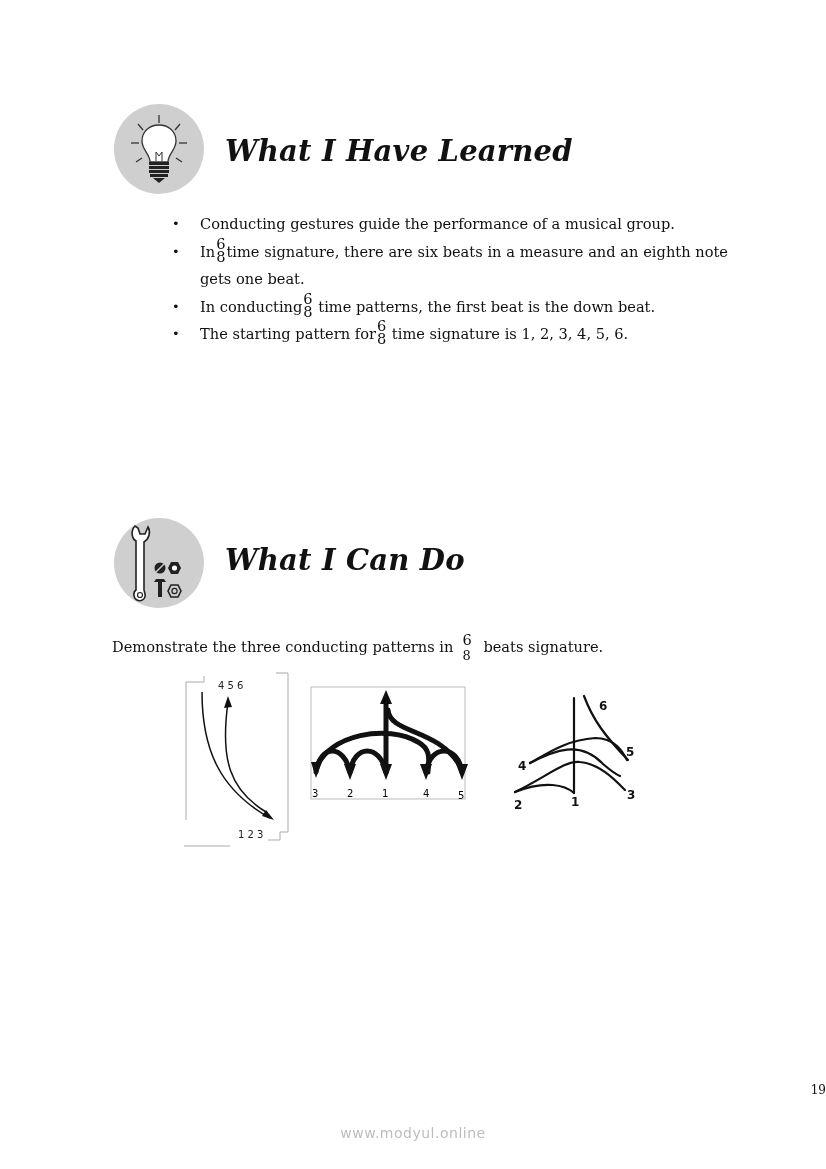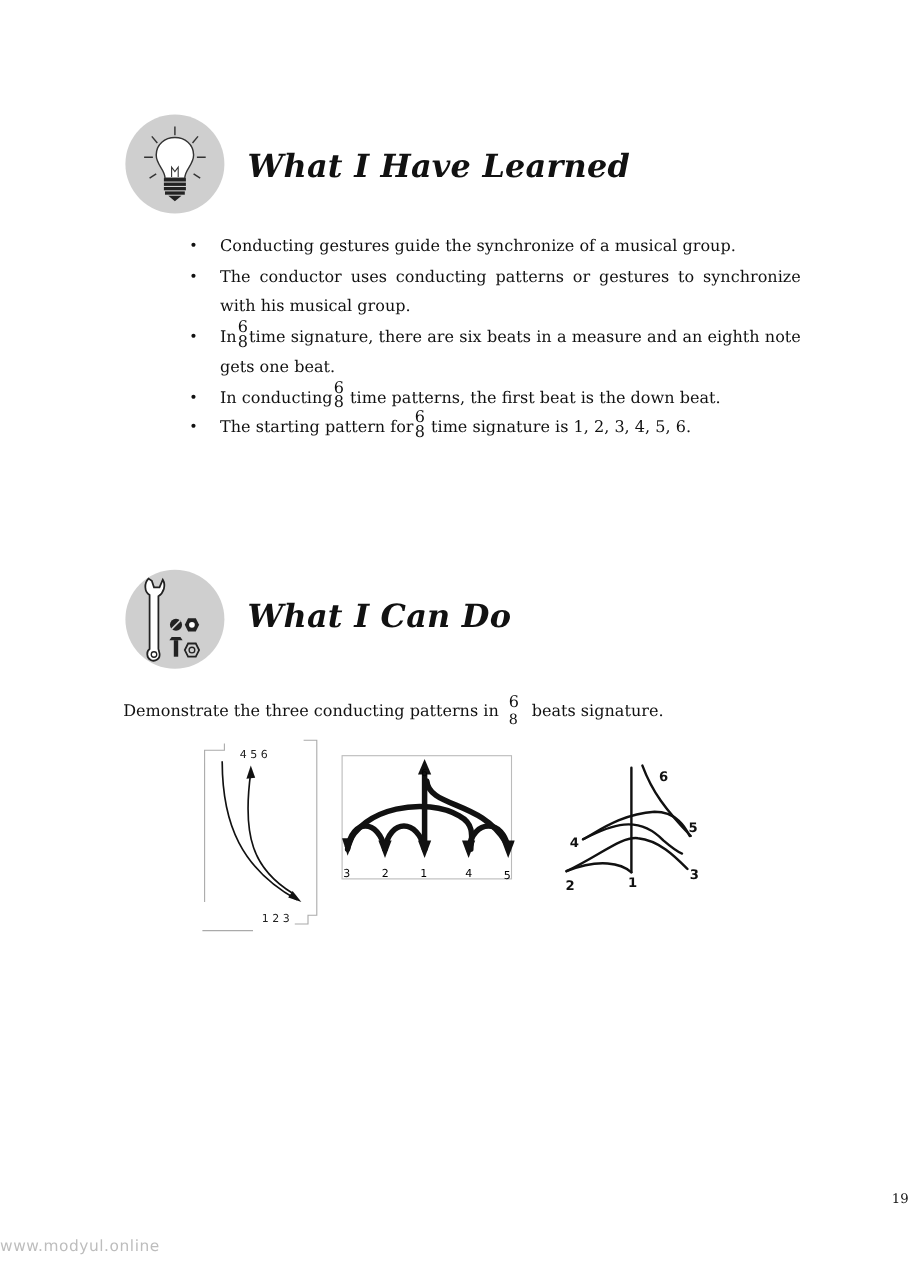--- a/index.html
+++ b/index.html
@@ -14,21 +14,21 @@
       font-size: 14.6px; line-height: 27.5px; }
     ul.bullets li { position: relative; padding-left: 28px; text-align: justify; }
     ul.bullets li::before { content: "\2022"; position: absolute; left: 0; top: 0; font-family: "DejaVu Sans", sans-serif; font-size: 13px; }
     .frac { display: inline-block; vertical-align: middle; text-align: center; line-height: 13px; font-size: 14.6px; margin: -6px 1px 0 1px; }
     .frac span { display: block; }
     .demo { position: absolute; left: 112px; top: 638px; font-size: 14.6px; }
     .demo .frac2 { display: inline-block; position: relative; width: 18px; margin: 0 6px; }
     .demo .frac2 .n { position: absolute; left: 3px; top: -21px; }
     .demo .frac2 .d { position: absolute; left: 3px; top: -4px; font-size: 13px; }
     .page-num { position: absolute; left: 0; width: 826px; top: 1083px; text-align: right; font-size: 12px; }
-    .watermark { position: absolute; left: 0; width: 826px; top: 1125px; text-align: left; font-family: "DejaVu Sans", sans-serif;
+    .watermark { position: absolute; left: 0; width: 826px; top: 1125px; text-align: center; font-family: "DejaVu Sans", sans-serif;
       font-size: 14px; color: #bdbdbd; letter-spacing: 0.5px; }
     svg text { font-family: "DejaVu Sans", sans-serif; }
   </style>
 </head>
 <body>
 
 <div class="icon-circle" style="left:114px; top:104px;">
   <svg width="90" height="90" viewBox="0 0 90 90">
     <g stroke="#333" stroke-width="1.3" fill="none">
       <line x1="45" y1="11" x2="45" y2="19"></line>
@@ -46,22 +46,21 @@
       <rect x="35" y="62" width="20" height="3"></rect>
       <rect x="35" y="66" width="20" height="3"></rect>
       <rect x="36" y="70" width="18" height="3"></rect>
       <path d="M39,74 L51,74 L45,79 Z"></path>
     </g>
   </svg>
 </div>
 <div class="heading" style="left:225px; top:134px;">What I Have Learned</div>
 
 <ul class="bullets">
-  <li><span>Conducting gestures guide the synchronize of a musical group.</span></li>
-  <li><span>The conductor uses conducting patterns or gestures to synchronize with his musical group.</span></li>
+  <li><span>Conducting gestures guide the performance of a musical group.</span></li>
   <li><span>In</span><span class="frac"><span>6</span><span>8</span></span><span>time signature, there are six beats in a measure and an eighth note gets one beat.</span></li>
   <li><span>In conducting</span><span class="frac"><span>6</span><span>8</span></span><span> time patterns, the first beat is the down beat.</span></li>
   <li><span>The starting pattern for</span><span class="frac"><span>6</span><span>8</span></span><span> time signature is 1, 2, 3, 4, 5, 6.</span></li>
 </ul>
 
 <div class="icon-circle" style="left:114px; top:518px;">
   <svg width="90" height="90" viewBox="0 0 90 90">
     <path d="M21,8 C17,12 17,20 22,23 L22,72 C19,74 19,80 23,82 C27,84 32,81 31,76 L30,72 L30,24 C35,21 37,14 34,9 L31,16 L26,16 L24,10 Z" fill="#fff" stroke="#222" stroke-width="1.6"></path>
     <circle cx="26" cy="77" r="2.5" fill="none" stroke="#222" stroke-width="1.2"></circle>
     <circle cx="46" cy="50" r="5.5" fill="#222"></circle>

